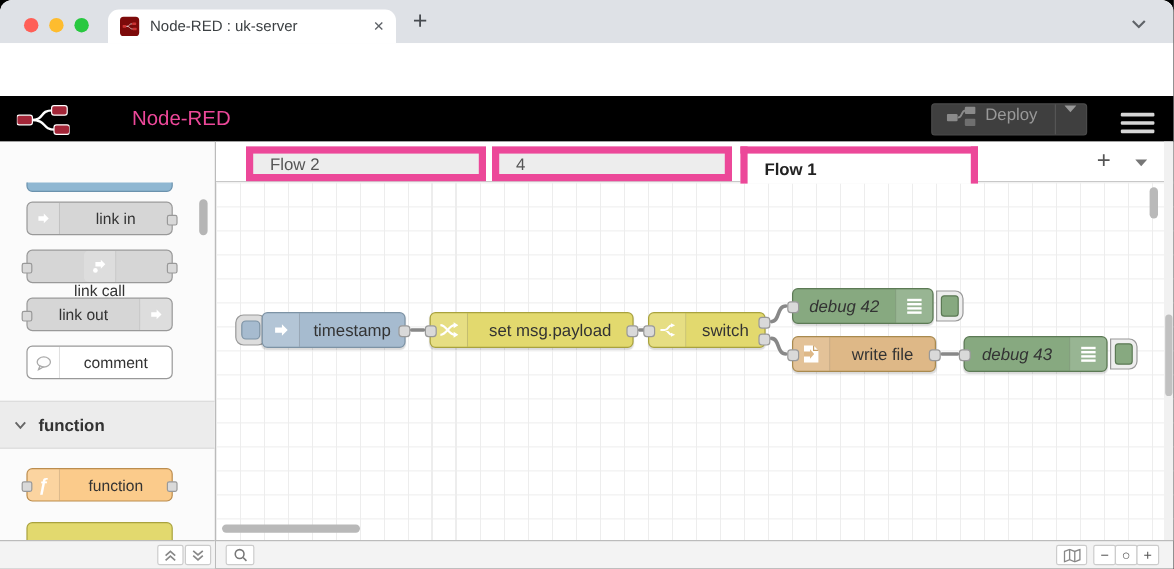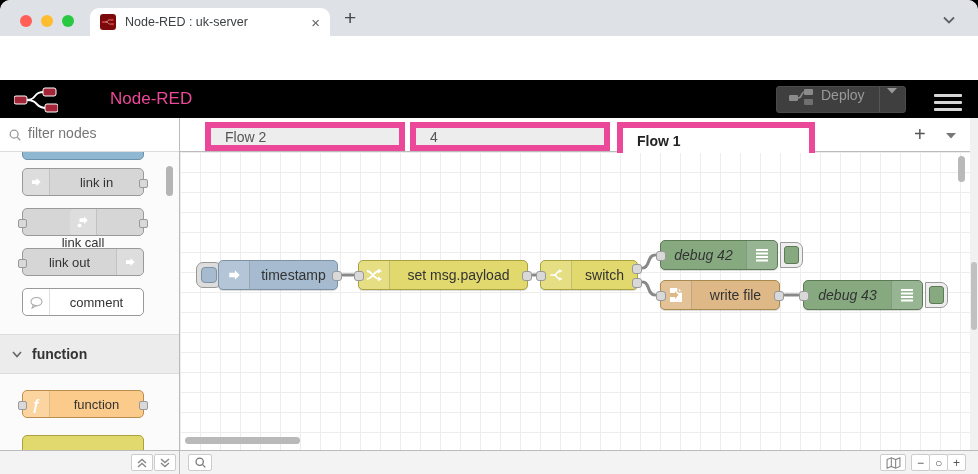--- a/index.html
+++ b/index.html
@@ -174,27 +174,20 @@
       <polygon points="0,1 10,1 5,6.5" fill="#999"></polygon>
     </svg>
   </div>
   <div id="hamburger">
       <div></div>
       <div></div>
       <div></div>
     </div>
 
   <div id="palette">
-    <div id="pfilter">
-      <svg class="abs" style="left:8px;top:10px;" width="14" height="14" viewBox="0 0 16 16">
-        <circle cx="7" cy="7" r="4.5" fill="none" stroke="#999" stroke-width="1.5"></circle>
-        <line x1="10.6" y1="10.6" x2="14" y2="14" stroke="#999" stroke-width="1.5"></line>
-      </svg>
-      <input placeholder="filter nodes" style="">
-    </div>
     <div id="pscroll">
 
       <div class="pnode" style="top:-20px;background:#8fb7d2;border-color:#6b92ad;"></div>
 
       <div class="pnode" style="top:16px;background:#d6d6d6;">
         <div class="pband l">
           <svg width="13" height="12" viewBox="0 0 16 16">
               <polygon points="2,5.5 8,5.5 8,2.5 13.5,8 8,13.5 8,10.5 2,10.5" fill="#fff"></polygon>
             </svg>
         </div>

